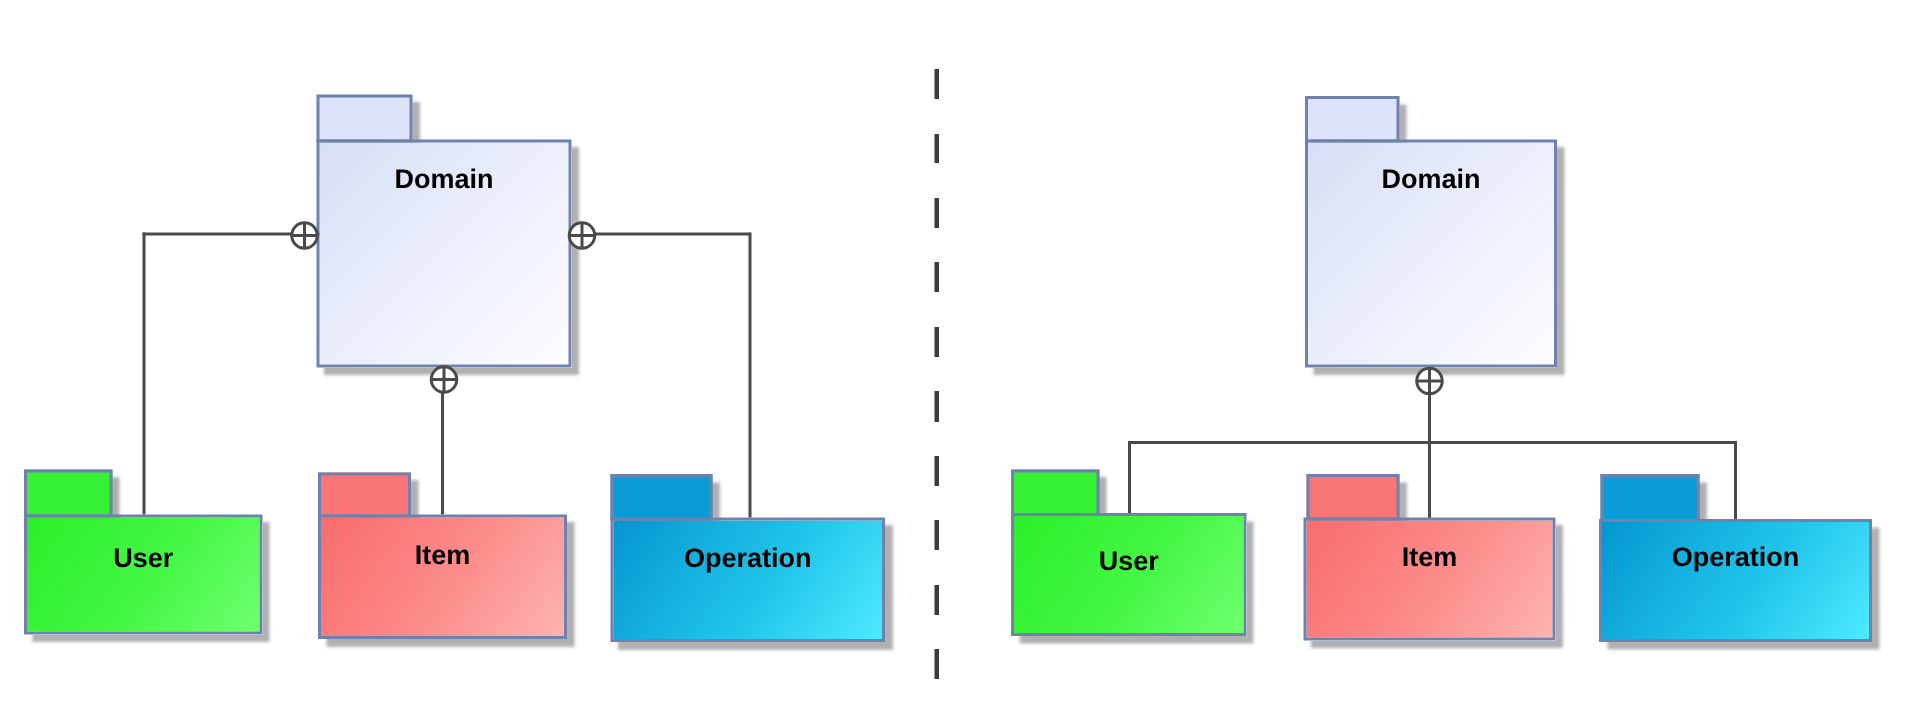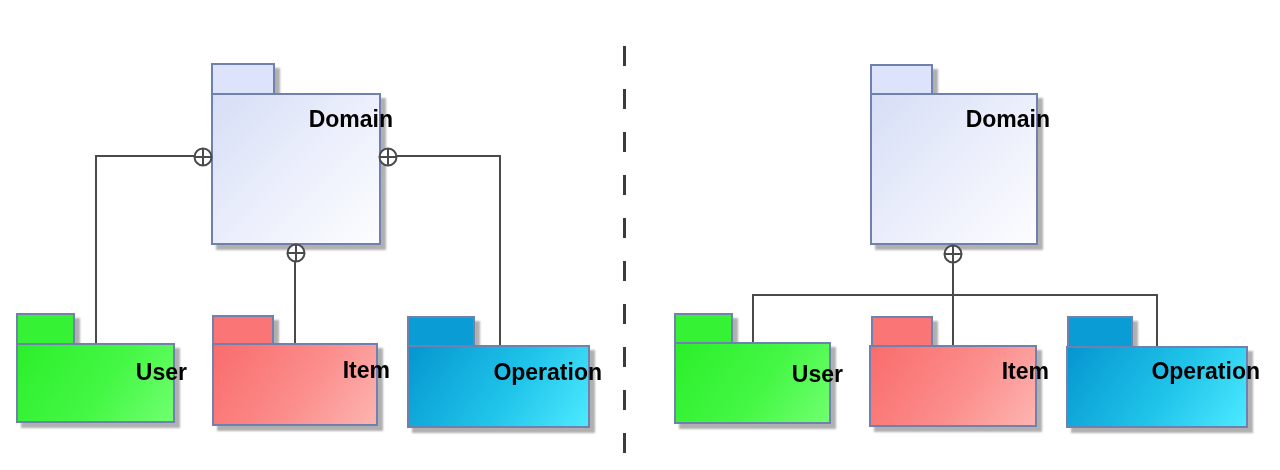--- a/index.html
+++ b/index.html
@@ -15,23 +15,23 @@
   .line.h{height:2px;}
   .line.v{width:2px;}
   
   .pkg-tab,.pkg-body{
     position:absolute;box-sizing:border-box;
     border:2px solid #7081ad;
     box-shadow:5px 5px 2px #b0b0b0;
   }
   .pkg-label{
     position:absolute;
-    text-align:right;
-    font-size:23px;font-weight:bold;color:#000;
-    line-height:26px;white-space:nowrap;padding-left:12px;
+    text-align:center;
+    font-size:18px;font-weight:bold;color:#000;
+    line-height:26px;white-space:nowrap;
   }
   
   .fill-domain-tab{background:#dce3fa;}
   .fill-domain{background:linear-gradient(135deg,#d6def6 0%,#e9edfb 45%,#fdfdff 100%);}
   .fill-user-tab{background:#35f235;}
   .fill-user{background:linear-gradient(125deg,#2bef2b 0%,#44f744 55%,#70ff70 100%);}
   .fill-item-tab{background:#fa7676;}
   .fill-item{background:linear-gradient(125deg,#f96c6c 0%,#fb8d8b 55%,#fdb4b0 100%);}
   .fill-operation-tab{background:#0a9cd4;}
   .fill-operation{background:linear-gradient(125deg,#0596d0 0%,#1fc3e9 55%,#4deaff 100%);}

